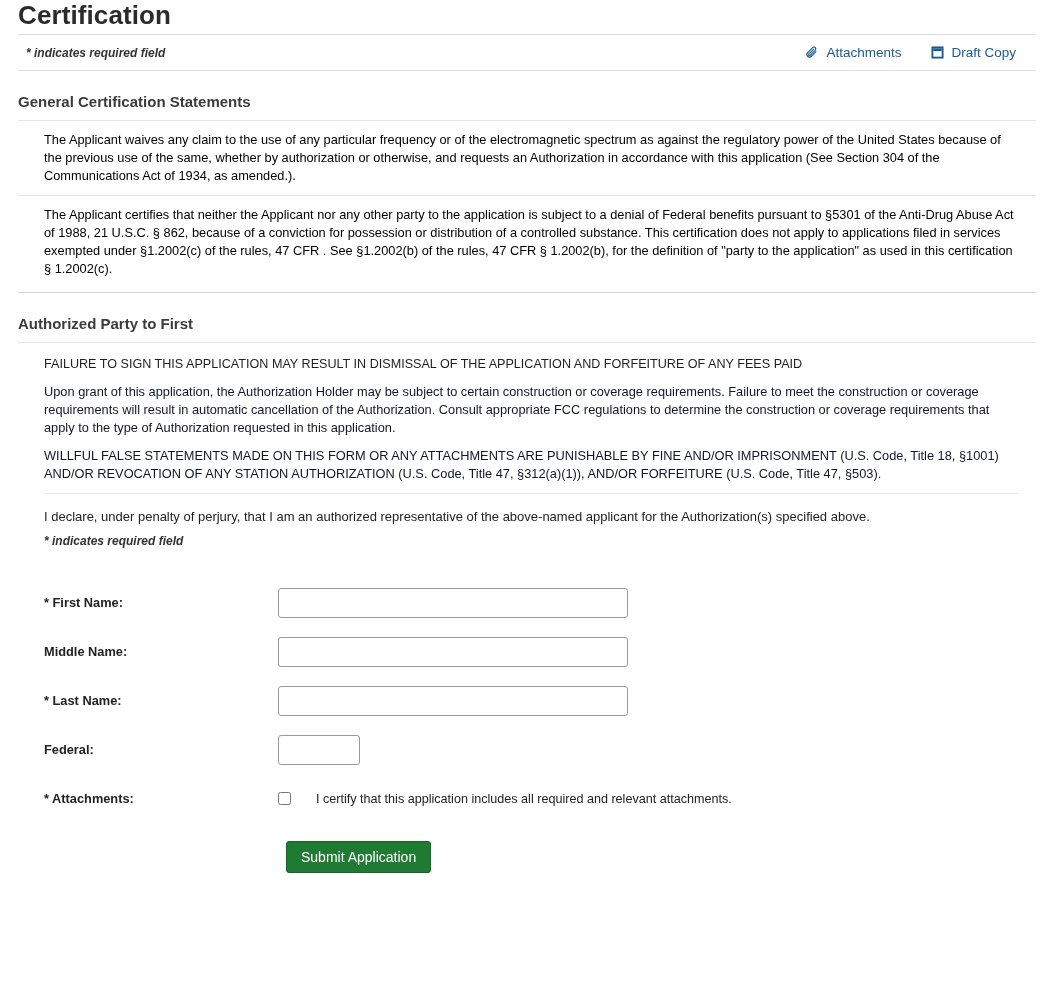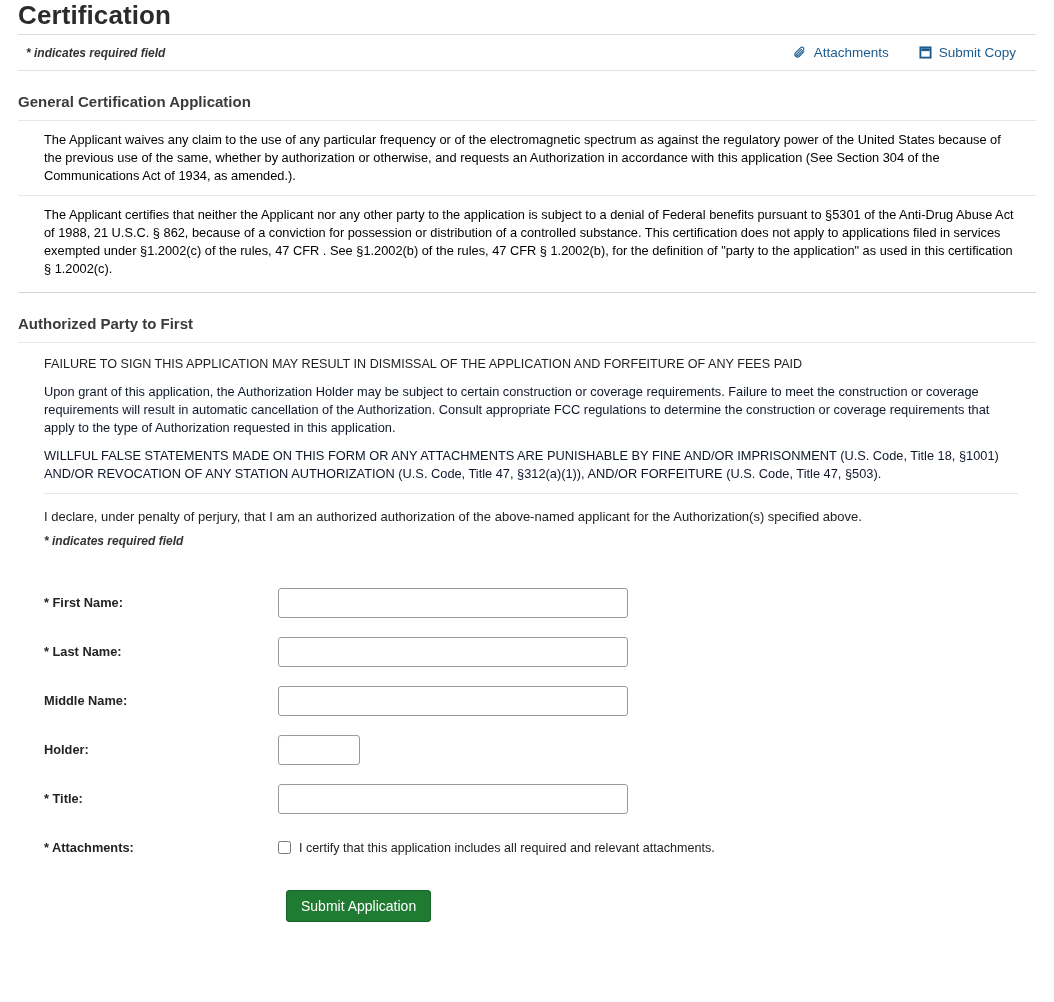--- a/index.html
+++ b/index.html
@@ -165,21 +165,21 @@
     padding: 2px 6px;
     font-family: "Liberation Sans", sans-serif;
     color: #222;
   }
   .text-input.small {
     width: 82px;
   }
   .check-row {
     display: flex;
     align-items: center;
-    gap: 8px;
+    gap: 25px;
   }
   .check-row input[type="checkbox"] {
     width: 13px;
     height: 13px;
     margin: 0;
   }
   .check-label {
     font-size: 12.6px;
     color: #222;
   }
@@ -221,73 +221,69 @@
         <span>Attachments</span>
       </a>
       <a class="top-link">
         <span class="glyph">
           <svg width="13" height="13" viewBox="0 0 14 14">
             <rect x="0.5" y="0.5" width="13" height="13" fill="#1a5b8f"></rect>
             <rect x="2.5" y="2.5" width="9" height="9" fill="#ffffff"></rect>
             <rect x="2.5" y="2.5" width="9" height="3" fill="#1a5b8f"></rect>
           </svg>
         </span>
-        <span>Submit Copy</span>
+        <span>Draft Copy</span>
       </a>
     </div>
   </div>
 
-  <div class="section-heading">General Certification Application</div>
+  <div class="section-heading">General Certification Statements</div>
   <hr class="hr-light">
 
   <p class="stmt">The Applicant waives any claim to the use of any particular frequency or of the electromagnetic spectrum as against the regulatory power of the United States because of the previous use of the same, whether by authorization or otherwise, and requests an Authorization in accordance with this application (See Section 304 of the Communications Act of 1934, as amended.).</p>
   <hr class="hr-light">
   <p class="stmt">The Applicant certifies that neither the Applicant nor any other party to the application is subject to a denial of Federal benefits pursuant to §5301 of the Anti-Drug Abuse Act of 1988, 21 U.S.C. § 862, because of a conviction for possession or distribution of a controlled substance. This certification does not apply to applications filed in services exempted under §1.2002(c) of the rules, 47 CFR . See §1.2002(b) of the rules, 47 CFR § 1.2002(b), for the definition of "party to the application" as used in this certification § 1.2002(c).</p>
 
   <hr class="hr-strong">
 
   <div class="section-heading">Authorized Party to First</div>
   <hr class="hr-light">
 
   <div class="auth-block">
     <div class="auth-strong">FAILURE TO SIGN THIS APPLICATION MAY RESULT IN DISMISSAL OF THE APPLICATION AND FORFEITURE OF ANY FEES PAID</div>
     <p class="auth-p">Upon grant of this application, the Authorization Holder may be subject to certain construction or coverage requirements. Failure to meet the construction or coverage requirements will result in automatic cancellation of the Authorization. Consult appropriate FCC regulations to determine the construction or coverage requirements that apply to the type of Authorization requested in this application.</p>
     <p class="auth-p">WILLFUL FALSE STATEMENTS MADE ON THIS FORM OR ANY ATTACHMENTS ARE PUNISHABLE BY FINE AND/OR IMPRISONMENT (U.S. Code, Title 18, §1001) AND/OR REVOCATION OF ANY STATION AUTHORIZATION (U.S. Code, Title 47, §312(a)(1)), AND/OR FORFEITURE (U.S. Code, Title 47, §503).</p>
     <hr class="hr-light">
-    <p class="declare">I declare, under penalty of perjury, that I am an authorized authorization of the above-named applicant for the Authorization(s) specified above.</p>
+    <p class="declare">I declare, under penalty of perjury, that I am an authorized representative of the above-named applicant for the Authorization(s) specified above.</p>
     <div class="required-note-2">* indicates required field</div>
   </div>
 
   <div class="form">
 
 
     <div class="form-row">
       <div class="form-label">* First Name:</div>
       <input class="text-input" type="text" value="" style="">
     </div>
 
     <div class="form-row">
+      <div class="form-label">Middle Name:</div>
+      <input class="text-input" type="text" value="" style="">
+    </div>
+
+    <div class="form-row">
       <div class="form-label">* Last Name:</div>
       <input class="text-input" type="text" value="" style="">
     </div>
 
     <div class="form-row">
-      <div class="form-label">Middle Name:</div>
-      <input class="text-input" type="text" value="" style="">
-    </div>
-
-    <div class="form-row">
-      <div class="form-label">Holder:</div>
+      <div class="form-label">Federal:</div>
       <input class="text-input small" type="text" value="" style="">
     </div>
 
-    <div class="form-row">
-      <div class="form-label">* Title:</div>
-      <input class="text-input" type="text" value="" style="">
-    </div>
 
     <div class="form-row">
       <div class="form-label">* Attachments:</div>
       <div class="check-row">
         <input type="checkbox" style="">
         <span class="check-label">I certify that this application includes all required and relevant attachments.</span>
       </div>
     </div>
 
     <div class="submit-row">

